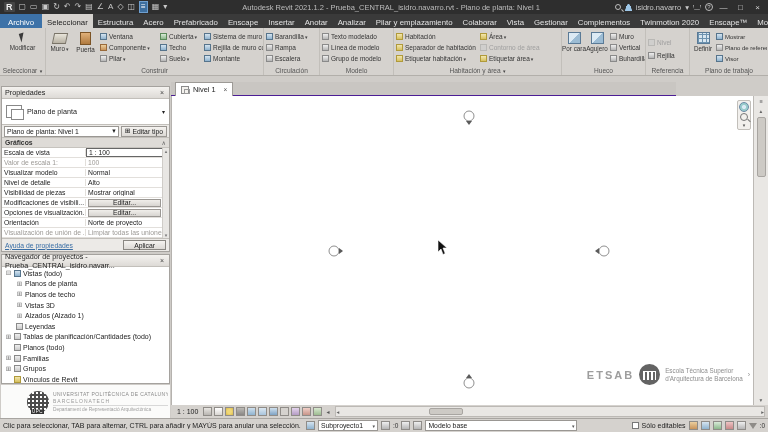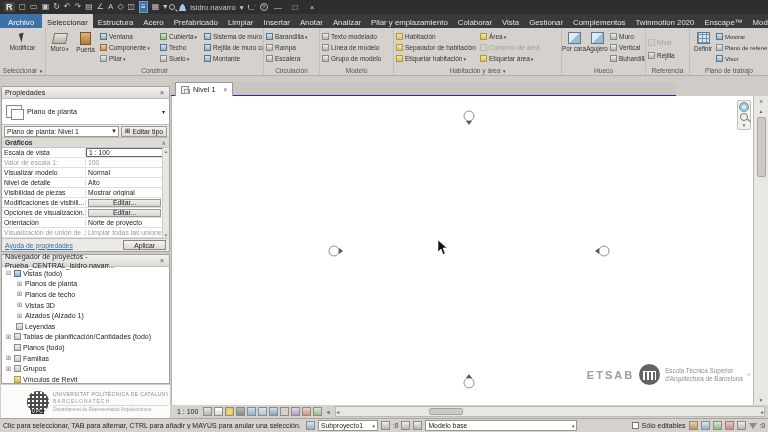--- a/index.html
+++ b/index.html
@@ -173,40 +173,41 @@
       <span class="qi">↷</span>
       <span class="qi">▤</span>
       <span class="qi">∠</span>
       <span class="qi">A</span>
       <span class="qi">◇</span>
       <span class="qi">◫</span>
       <span class="qi hl">≡</span>
       <span class="qi">▦</span>
       <span class="qi">▾</span>
     </div>
+    <div class="tb-title">Autodesk Revit 2021.1.2 - Prueba_CENTRAL_isidro.navarro.rvt - Plano de planta: Nivel 1</div>
     <div class="tb-right">
       <span class="srch"></span>
       <span class="person"></span>
       <span>isidro.navarro</span>
       <span>▾</span>
       <span class="cart"></span>
       <span class="helpc">?</span>
       <span class="winbtn">—</span>
       <span class="winbtn">□</span>
       <span class="winbtn">×</span>
     </div>
   </div>
 
   <div class="tabbar">
     <div class="tab archivo">Archivo</div>
     <div class="tab active">Seleccionar</div>
     <div class="tab">Estructura</div>
     <div class="tab">Acero</div>
     <div class="tab">Prefabricado</div>
-    <div class="tab">Limpiar</div>
+    <div class="tab">Enscape</div>
     <div class="tab">Insertar</div>
     <div class="tab">Anotar</div>
     <div class="tab">Analizar</div>
     <div class="tab">Pilar y emplazamiento</div>
     <div class="tab">Colaborar</div>
     <div class="tab">Vista</div>
     <div class="tab">Gestionar</div>
     <div class="tab">Complementos</div>
     <div class="tab">Twinmotion 2020</div>
     <div class="tab">Enscape™</div>

